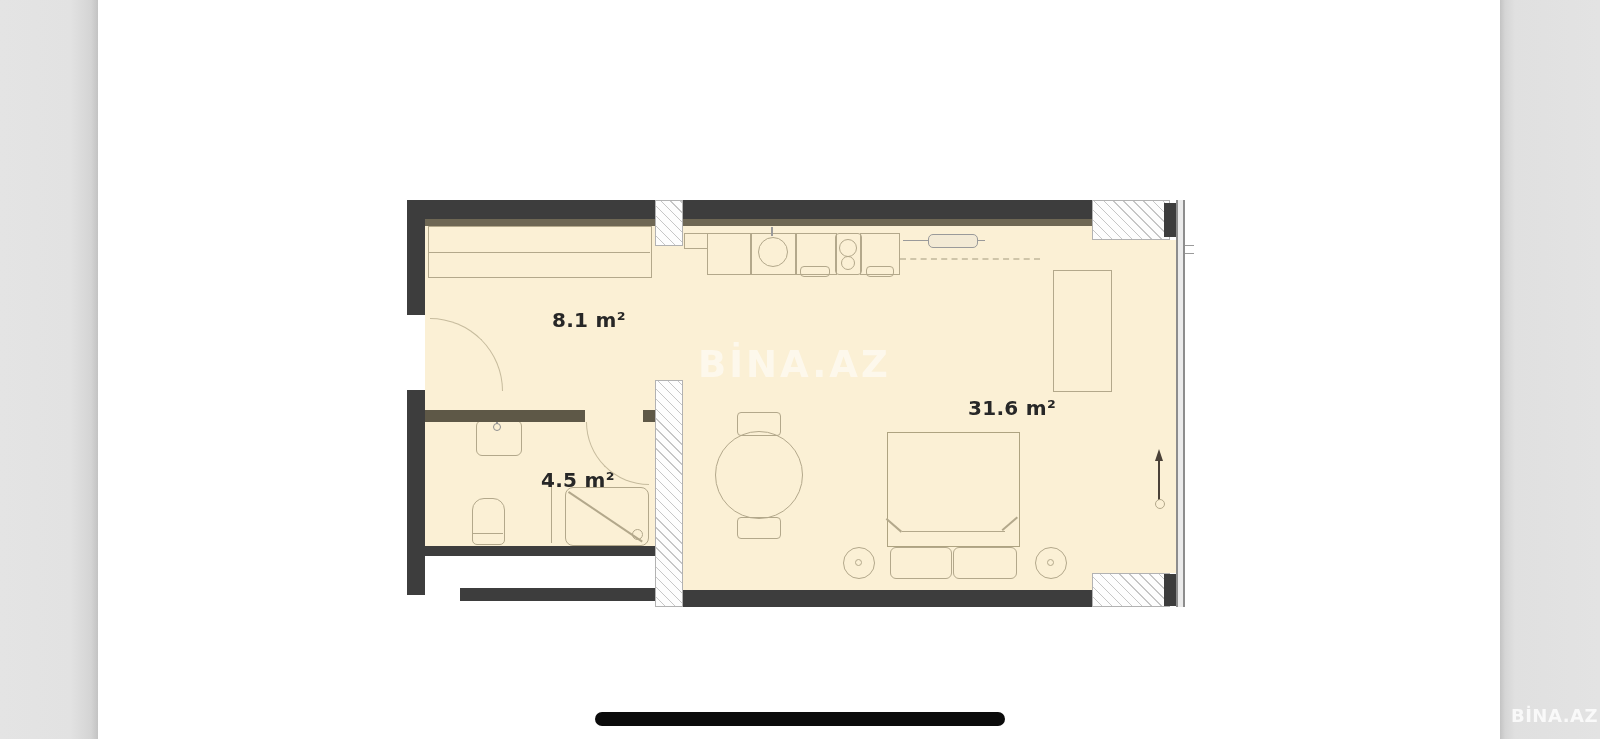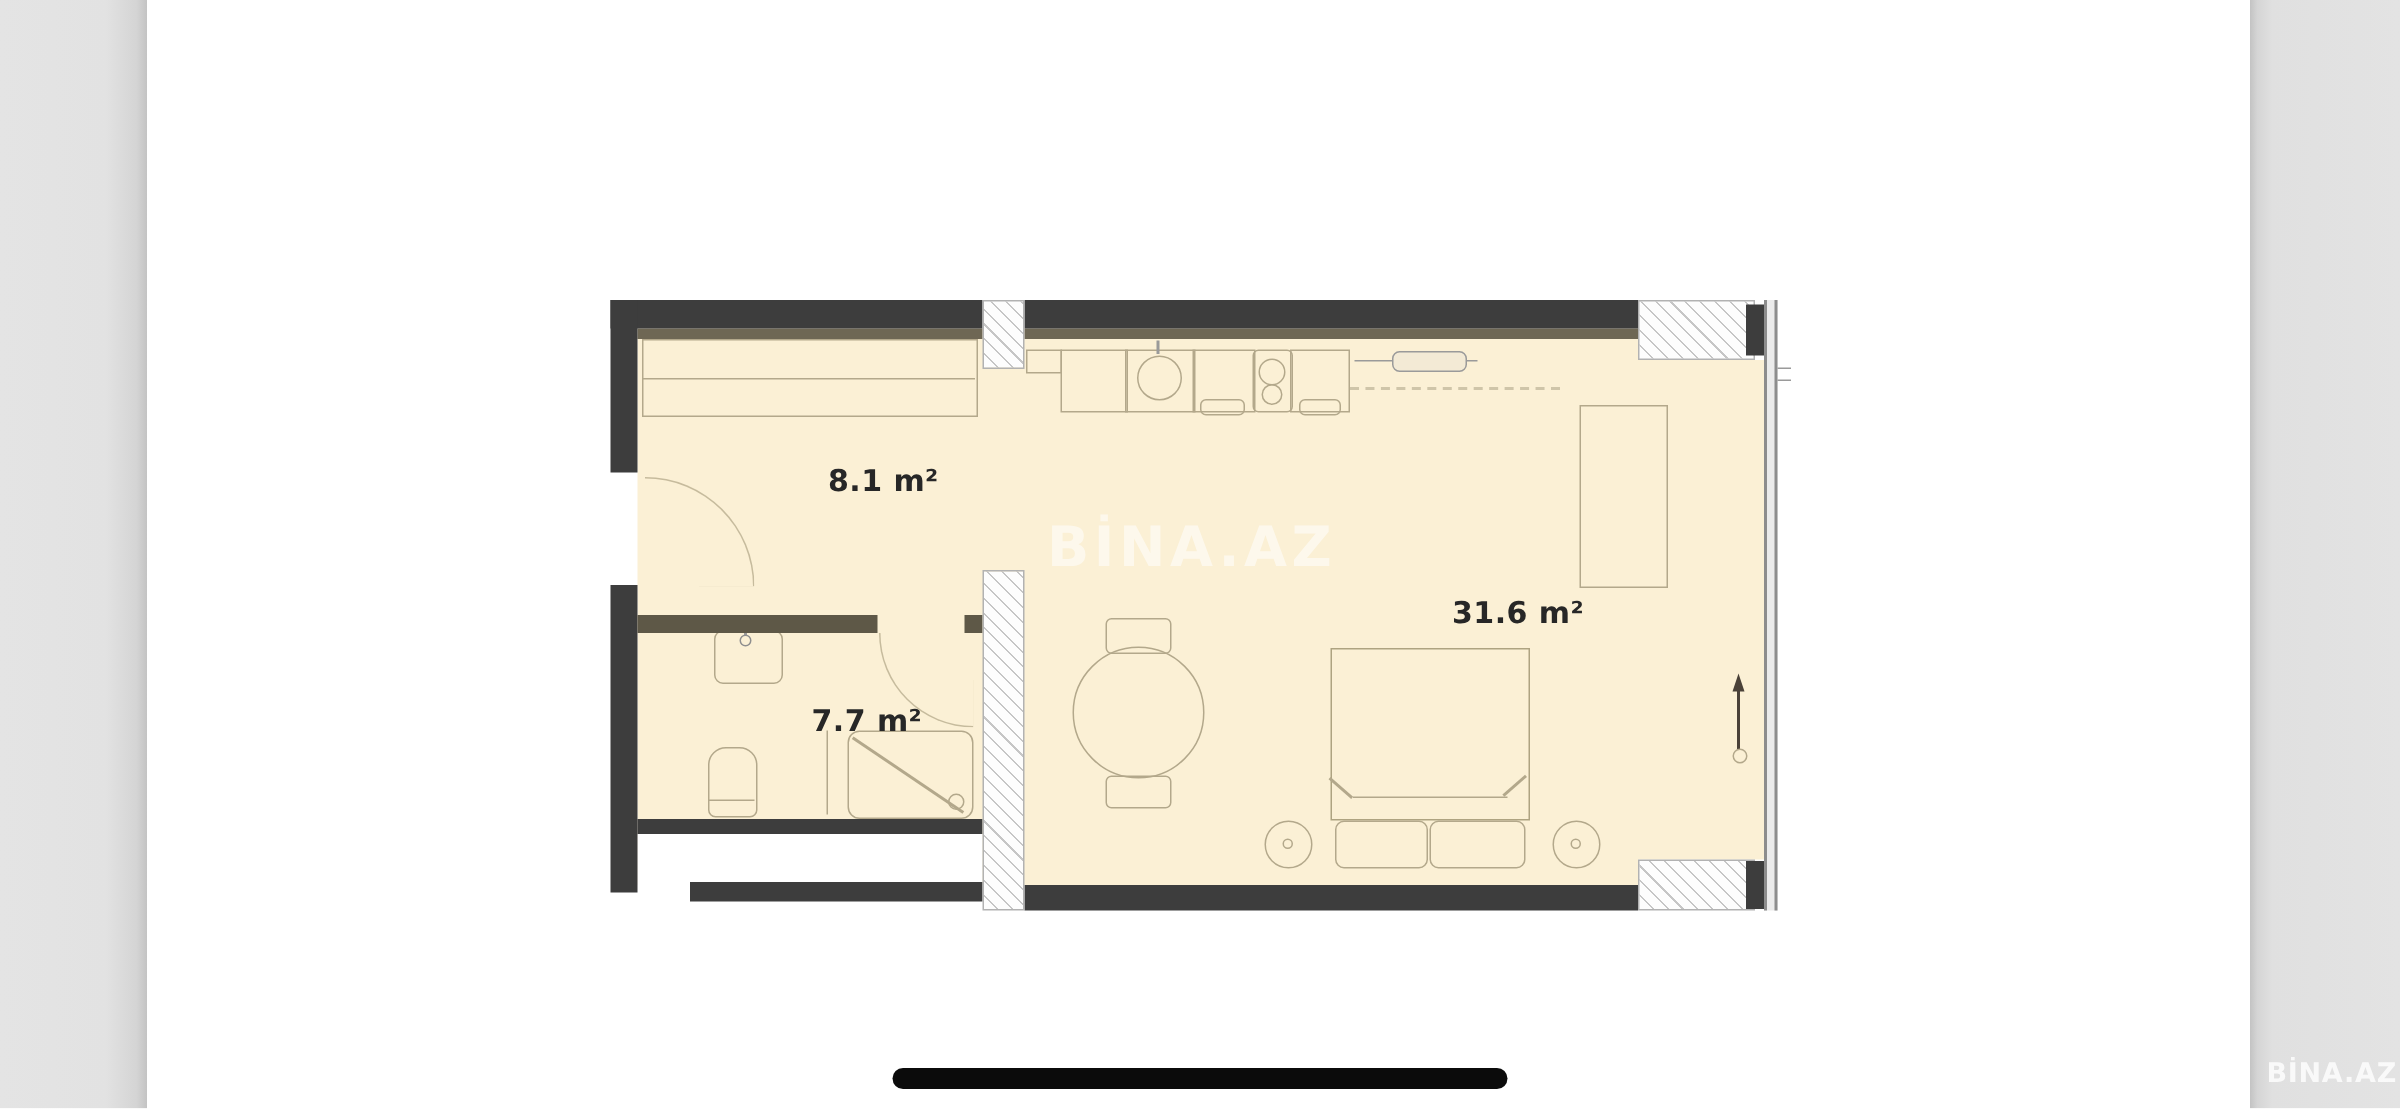--- a/index.html
+++ b/index.html
@@ -98,21 +98,21 @@
   <div class="abs circ" style="left:843px;top:547px;width:30px;height:30px;"></div>
   <div class="abs circ" style="left:855px;top:559px;width:5px;height:5px;"></div>
   <div class="abs circ" style="left:1035px;top:547px;width:30px;height:30px;"></div>
   <div class="abs circ" style="left:1047px;top:559px;width:5px;height:5px;"></div>
 
   <div class="abs" style="left:1158px;top:460px;width:1.5px;height:40px;background:#4a4138;"></div>
   <div class="abs tri-up" style="left:1155px;top:449px;"></div>
   <div class="abs circ" style="left:1155px;top:499px;width:8px;height:8px;"></div>
 
   <span class="label" style="left:552px;top:308px;">8.1 m²</span>
-  <span class="label" style="left:541px;top:468px;">7.7 m²</span>
+  <span class="label" style="left:541px;top:468px;">4.5 m²</span>
   <span class="label" style="left:968px;top:396px;">31.6 m²</span>
 
   <span class="wm-center">BİNA.AZ</span>
 
   <div class="abs wall" style="left:407px;top:200px;width:248px;height:19px;"></div>
   <div class="abs wall" style="left:683px;top:200px;width:409px;height:19px;"></div>
   <div class="abs wall" style="left:407px;top:200px;width:18px;height:115px;"></div>
   <div class="abs wall" style="left:407px;top:390px;width:18px;height:205px;"></div>
   <div class="abs wall" style="left:683px;top:590px;width:409px;height:17px;"></div>
   <div class="abs wall" style="left:460px;top:588px;width:195px;height:13px;"></div>

